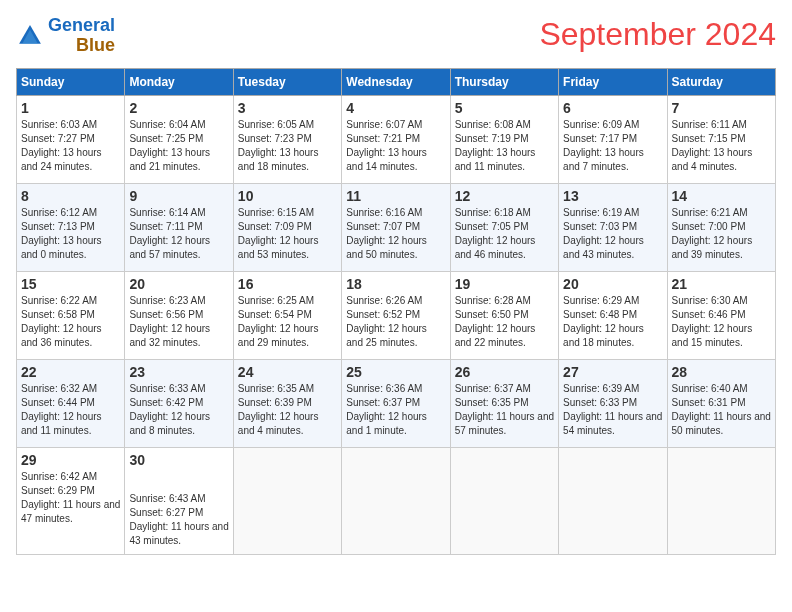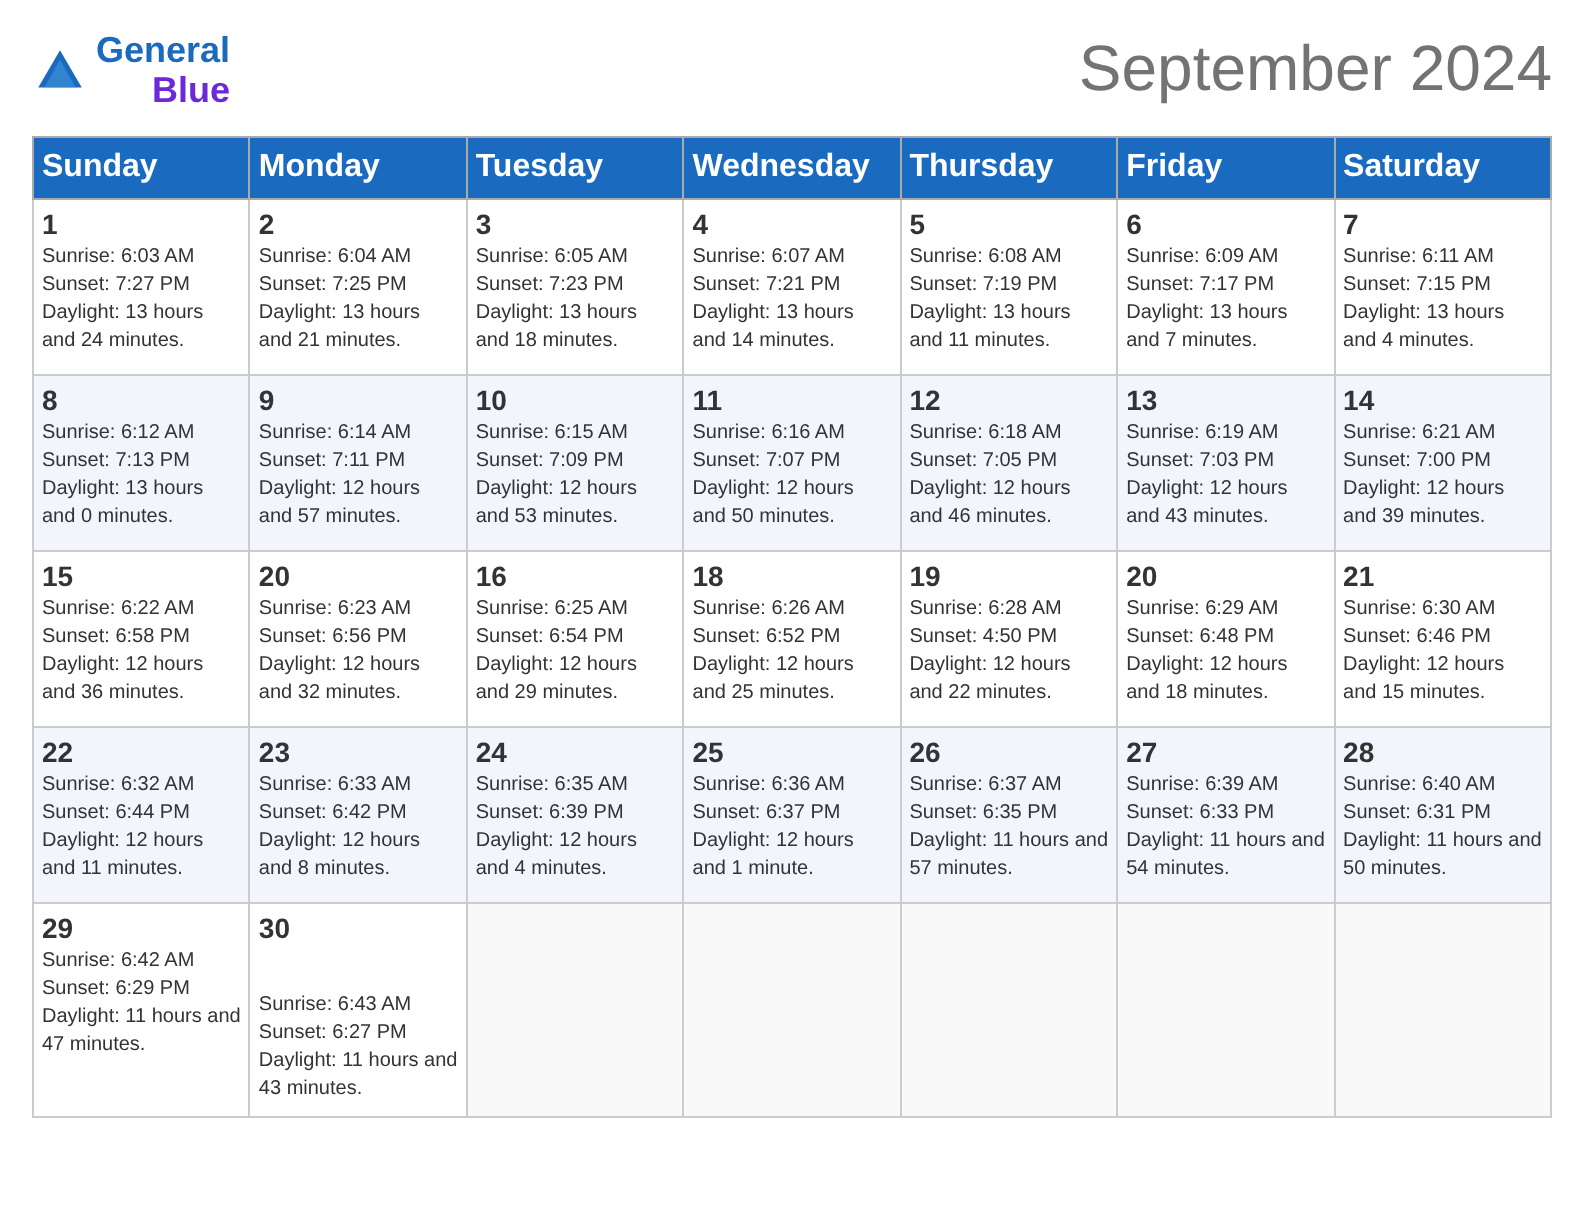--- a/index.html
+++ b/index.html
@@ -34,35 +34,35 @@
     .logo-icon {
       width: 28px;
       height: 28px;
     }
     .title-area {
       text-align: right;
     }
     .month-title {
       font-size: 32px;
       font-weight: normal;
-      color: #737373;
+      color: #ef4444;
     }
     .location {
       font-size: 14px;
       color: #555;
     }
     table {
       width: 100%;
       border-collapse: collapse;
       table-layout: fixed;
     }
     th {
       background-color: #1a6bbf;
       color: #fff;
-      font-size: 16px;
+      font-size: 12px;
       font-weight: bold;
       padding: 6px 4px;
       text-align: left;
       border: 1px solid #aaa;
     }
     td {
       border: 1px solid #ccc;
       vertical-align: top;
       padding: 4px 4px 6px 4px;
       font-size: 10.5px;
@@ -92,21 +92,21 @@
 <body>
 
 <div class="header">
   <div class="logo">
     <svg class="logo-icon" viewBox="0 0 36 36">
       <polygon points="18,4 32,28 4,28" fill="#1a6bbf"></polygon>
       <polygon points="18,10 28,28 8,28" fill="#4a9de0" opacity="0.5"></polygon>
     </svg>
     <div class="logo-text">
       <div><span>General</span></div>
-      <div style="color:#6d28d9;">Blue</div>
+      <div style="color:#a16207;">Blue</div>
     </div>
   </div>
   <div class="title-area">
     <div class="month-title">September 2024</div>
   </div>
 </div>
 
 <table>
   <thead>
     <tr id="header-row">
@@ -229,21 +229,21 @@
         </td>
         <td>
           <span class="day-num">18</span>
           <div class="cell-info" style="white-space: pre-line;">Sunrise: 6:26 AM
 Sunset: 6:52 PM
 Daylight: 12 hours and 25 minutes.</div>
         </td>
         <td>
           <span class="day-num">19</span>
           <div class="cell-info" style="white-space: pre-line;">Sunrise: 6:28 AM
-Sunset: 4:50 PM
+Sunset: 6:50 PM
 Daylight: 12 hours and 22 minutes.</div>
         </td>
         <td>
           <span class="day-num">20</span>
           <div class="cell-info" style="white-space: pre-line;">Sunrise: 6:29 AM
 Sunset: 6:48 PM
 Daylight: 12 hours and 18 minutes.</div>
         </td>
         <td>
           <span class="day-num">21</span>

